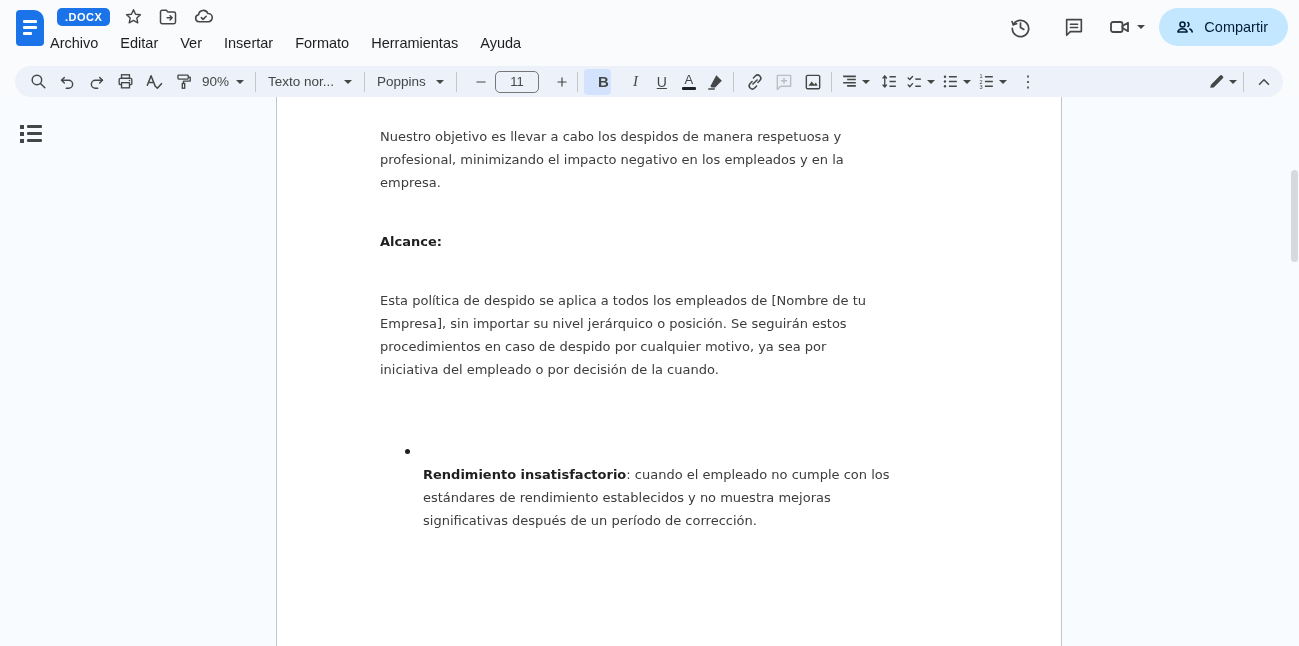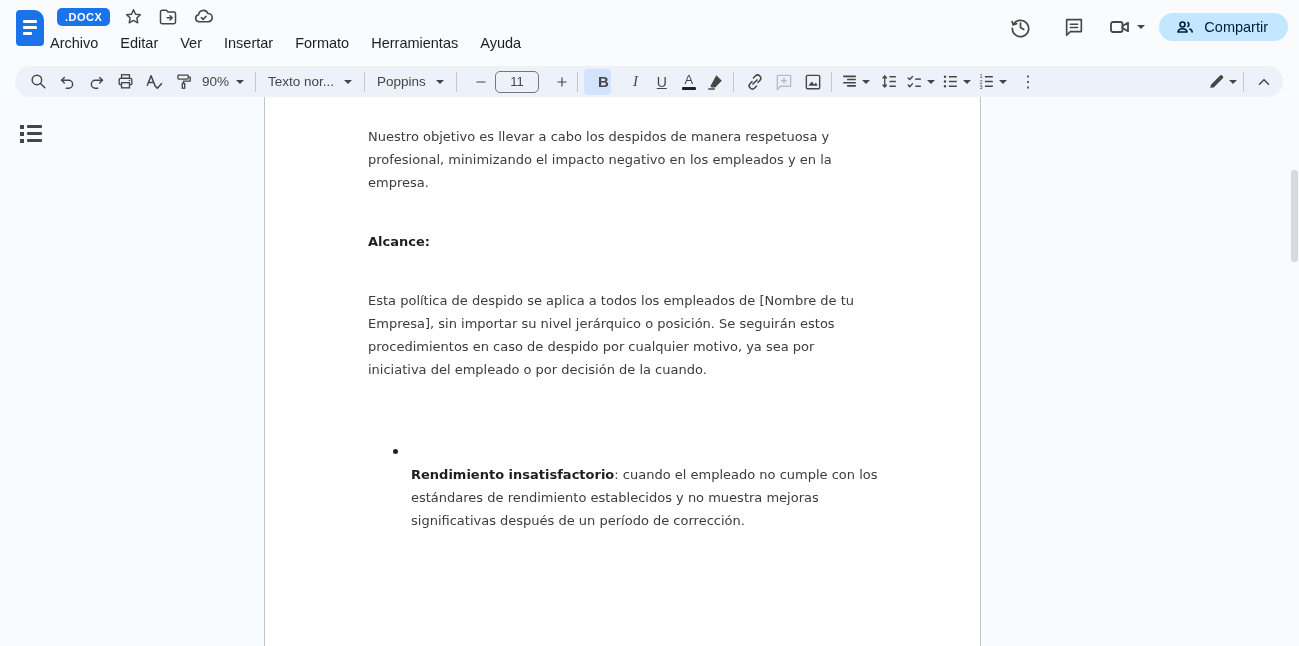--- a/index.html
+++ b/index.html
@@ -21,21 +21,21 @@
   .title-row { position:absolute; left:57px; top:6px; display:flex; align-items:center; gap:14px; }
   .doc-title { font-size:18px; color:#1f1f1f; white-space:nowrap; }
   .docx-badge { background:#1a73e8; color:#fff; font-size:11px; font-weight:bold;
     letter-spacing:.5px; padding:3px 8px; border-radius:5px; }
   .title-icons { display:flex; align-items:center; gap:15px; }
   .menu-row { position:absolute; left:41px; top:34px; display:flex; gap:4px; }
   .menu-item { font-size:14.5px; color:#1f1f1f; padding:1px 9px; border-radius:4px; cursor:default; }
   .header-right { position:absolute; right:11px; top:8px; height:38px; display:flex; align-items:center; gap:14px; }
   .hdr-iconbtn { width:40px; height:38px; display:flex; align-items:center; justify-content:center; }
   .meet-group { display:flex; align-items:center; gap:5px; }
-  .share-btn { height:28px; display:flex; align-items:center; gap:9px; padding:0 20px 0 16px;
+  .share-btn { height:38px; display:flex; align-items:center; gap:9px; padding:0 20px 0 16px;
     background:#c2e7ff; color:#001d35; border:none; border-radius:19px;
     font-size:14.5px; font-family:inherit; }
   
   .toolbar { position:absolute; left:15px; top:66px; width:1268px; height:31px;
     background:#edf2fa; border-radius:16px; display:flex; align-items:center;
     padding:0 8px; gap:2px; }
   .tb-btn { min-width:27px; height:26px; display:flex; align-items:center; justify-content:flex-end;
     border-radius:4px; gap:3px; padding:0 2px; }
   .tb-btn.active { background:#d3e3fd; }
   .tb-sep { width:1px; height:20px; background:#c4c7c5; margin:0 4px; }
@@ -52,21 +52,21 @@
   .glyph-u { text-decoration:underline; font-size:14px; color:#444746; }
   .acolor { display:flex; flex-direction:column; align-items:center; line-height:1; }
   .acolor .a { font-size:13px; color:#444746; }
   .acolor .bar { width:14px; height:3.5px; background:#202124; margin-top:1px; border-radius:1px; }
   .dots-v { font-size:16px; color:#444746; letter-spacing:0; }
   .tb-right { margin-left:auto; display:flex; align-items:center; }
   .icon { display:block; }
   .muted svg * { stroke:#b9bdc4 !important; }
   
   .canvas { position:absolute; left:0; top:97px; width:1299px; height:549px; background:#f8fbff; }
-  .page { position:absolute; left:264px; top:0; width:717px; height:549px; background:#fff;
+  .page { position:absolute; left:276px; top:0; width:786px; height:549px; background:#fff;
     border-left:1px solid #c2c5c9; border-right:1px solid #c2c5c9; }
   .doc-content { padding:5px 30px 0 103px; width:650px;
     font-family:"DejaVu Sans", sans-serif; font-size:13px; line-height:23px; color:#3c3c3c;
     white-space:pre-line; }
   .doc-content p { margin:0 0 13px 0; max-width:512px; }
   .doc-content b, .doc-content .h { font-weight:bold; color:#1f1f1f; }
   .doc-list { list-style:none; max-width:512px; }
   .doc-list li { position:relative; padding-left:43px; }
   .doc-list li::before { content:""; position:absolute; left:25px; top:9px;
     width:5px; height:5px; background:#1f1f1f; border-radius:50%; }

